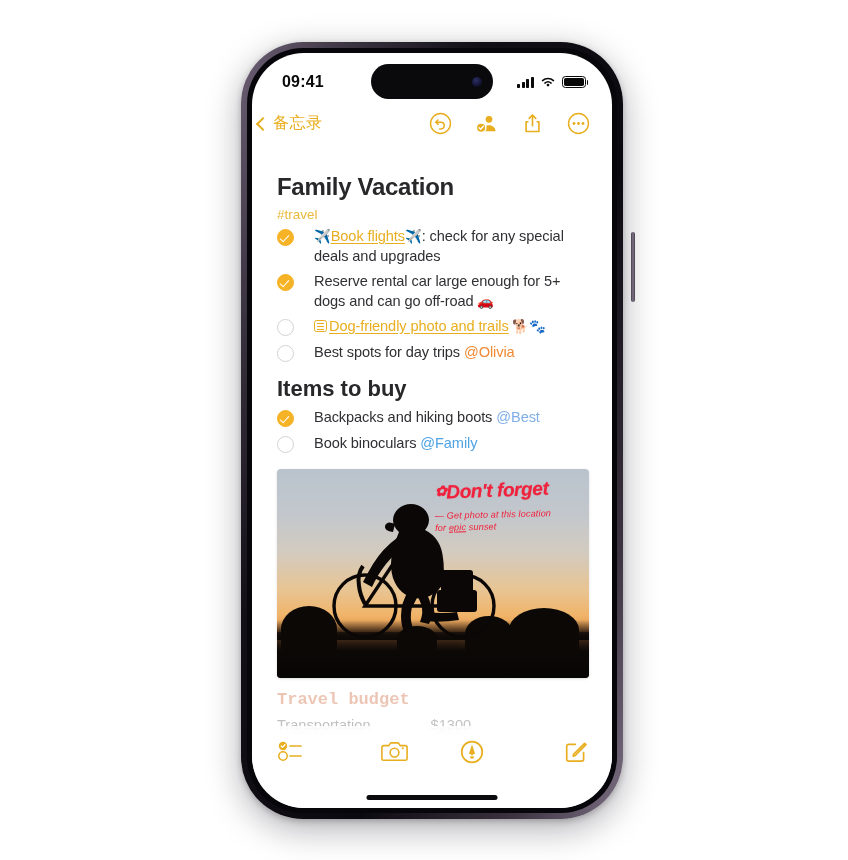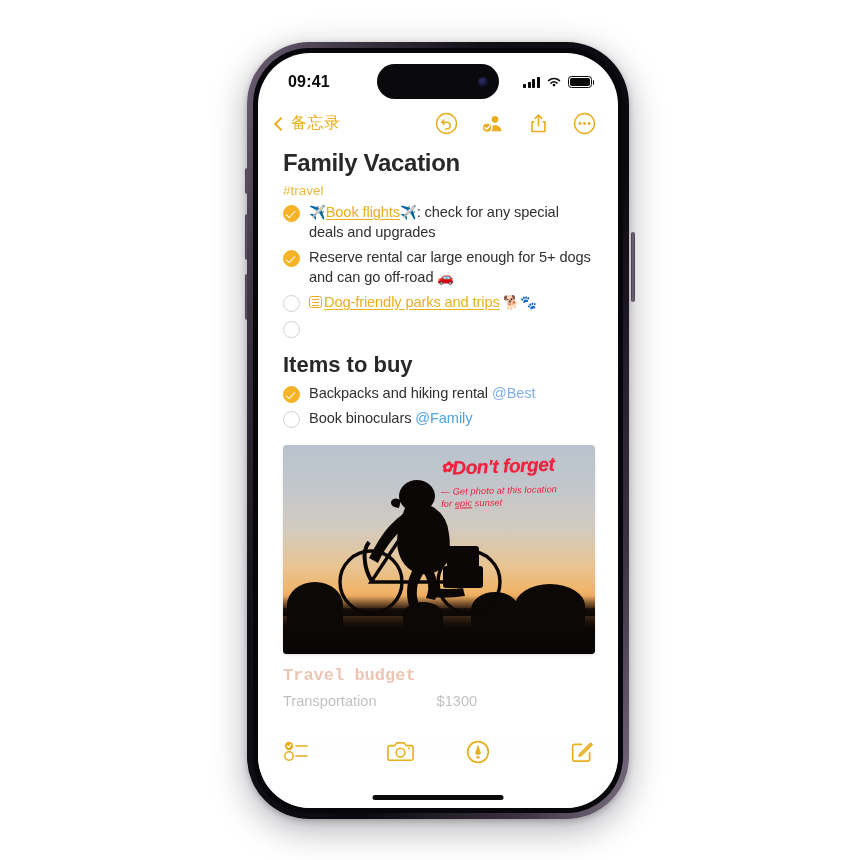--- a/index.html
+++ b/index.html
@@ -11,21 +11,21 @@
   }
 
   
   #stage {
     position: relative;
     width: 848px; height: 860px;
     background: #ffffff;
   }
   #phone {
     position: absolute;
-    left: 247px; top: 42px;
+    left: 241px; top: 42px;
     width: 382px; height: 777px;
     border-radius: 62px;
     background: linear-gradient(112deg,#6e6076 0%,#3a3340 16%,#120f16 34%,#0b0910 62%,#3b3340 84%,#7c6f83 100%);
     padding: 6px;
     box-shadow: 0 10px 34px rgba(20,16,28,.34), 0 2px 6px rgba(0,0,0,.22);
   }
   #bezel {
     width: 100%; height: 100%;
     border-radius: 56px;
     background: #07060a;
@@ -84,21 +84,21 @@
   #battery::after {
     content:""; position:absolute; right:-3.4px; top:3.4px;
     width:1.8px; height:4.4px; background:#0a0a0a; border-radius:0 1.2px 1.2px 0;
   }
   #battery span { display:block; width:100%; height:100%; background:#0a0a0a; border-radius:1.8px; }
 
   
   #navbar {
     height: 40px;
     display: flex; align-items: center;
-    padding: 0 22px 0 18px;
+    padding: 0 22px 0 6px;
     color: #E8AE1F;
   }
   #back {
     display: flex; align-items: center; gap: 5px;
     cursor: pointer;
   }
   #back .chev {
     width: 10px; height: 10px;
     border-left: 2.6px solid #E8AE1F;
     border-bottom: 2.6px solid #E8AE1F;
@@ -111,25 +111,25 @@
 
   
   #note {
     position: relative;
     padding: 6px 22px 0 25px;
     height: 631px;
     overflow: hidden;
   }
   #title {
     font-size: 24px; font-weight: bold; color: #28282b;
-    letter-spacing: -.3px; margin-bottom: 6px;
+    letter-spacing: -.3px; margin-bottom: 6px; margin-top: 24px;
   }
   #tag { font-size: 13.5px; color: #E8B93C; margin-bottom: 5px; }
 
-  .row { display: flex; align-items: flex-start; gap: 9px; margin-bottom: 6px; }
+  .row { display: flex; align-items: flex-start; gap: 20px; margin-bottom: 6px; }
   .box {
     flex: 0 0 auto; width: 17px; height: 17px; border-radius: 50%;
     margin-top: 2px; position: relative; cursor: pointer;
   }
   .box.off { border: 1.6px solid #d3d3d6; background: #fff; }
   .box.on  { background: #F5B325; border: 1.6px solid #F5B325; }
   .box.on::after {
     content: ""; position: absolute;
     left: 4.2px; top: 3.2px; width: 4.4px; height: 7.6px;
     border-right: 1.9px solid #fff; border-bottom: 1.9px solid #fff;
@@ -324,32 +324,33 @@
         <div class="txt"><span class="emj">✈️</span><span class="lnk">Book flights</span><span class="emj">✈️</span><span>: check for any special deals and upgrades</span></div>
       </div>
 
       <div class="row">
         <div class="box on"></div>
         <div class="txt"><span>Reserve rental car large enough for 5+ dogs and can go off-road </span><span class="emj">🚗</span></div>
       </div>
 
       <div class="row">
         <div class="box off"></div>
-        <div class="txt"><span class="docicon"></span><span class="lnk">Dog-friendly parks and trips</span> <span class="emj">🐕🐾</span></div>
+        <div class="txt"><span class="docicon"></span><span class="lnk">Dog-friendly photo and trails</span> <span class="emj">🐕🐾</span></div>
       </div>
 
       <div class="row">
         <div class="box off"></div>
+        <div class="txt"><span>Best spots for day trips </span><span class="men-o">@Olivia</span></div>
       </div>
 
       <div id="subtitle">Items to buy</div>
 
       <div class="row">
         <div class="box on"></div>
-        <div class="txt"><span>Backpacks and hiking rental </span><span class="men-b">@Best</span></div>
+        <div class="txt"><span>Backpacks and hiking boots </span><span class="men-b">@Best</span></div>
       </div>
 
 
       <div class="row">
         <div class="box off"></div>
         <div class="txt"><span>Book binoculars </span><span class="men-b2">@Family</span></div>
       </div>
 
       <div id="photo">
         <div class="sun"></div>

